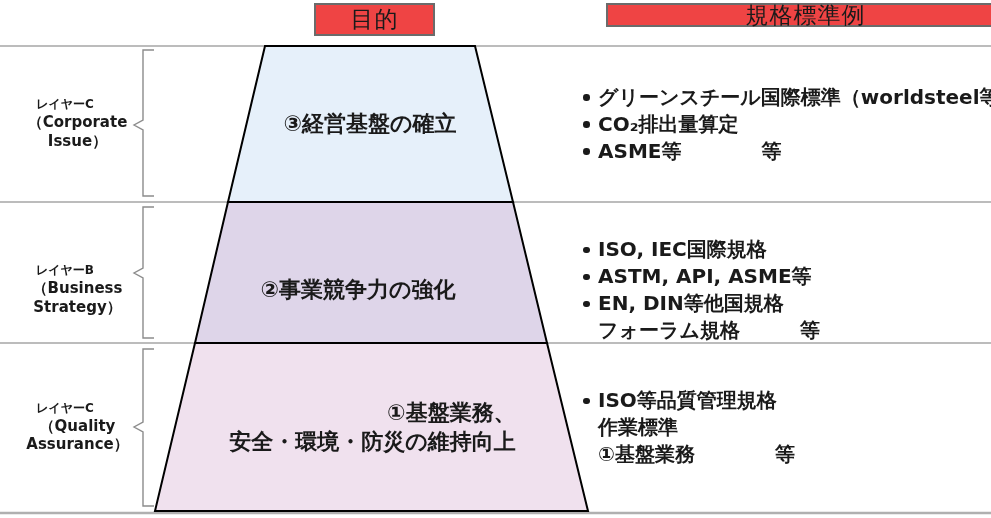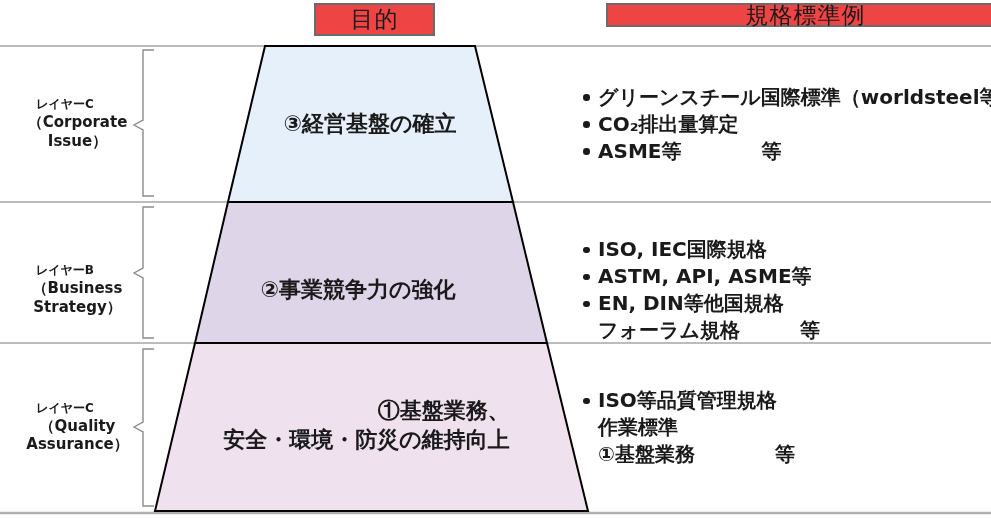--- a/index.html
+++ b/index.html
@@ -44,21 +44,21 @@
     content:""; position:absolute; left:2px; top:10.5px;
     width:6.5px; height:6.5px; border-radius:50%; background:#1a1a1a;
   }
 
   
   .band-c { top:46px;  height:156px; }
   .band-b { top:202px; height:176px; }
   .band-q { top:343px; height:169px; }
   .purpose-c { left:255px; width:230px; }
   .purpose-b { left:233px; width:250px; }
-  .purpose-q { left:219px; width:295px;font-family:Liberation Mono, monospace; }
+  .purpose-q { left:225px; width:295px; }
 </style>
 </head>
 <body>
 
 <div class="canvas">
 
   <svg class="diagram-svg" width="991" height="518" viewBox="0 0 991 518">
     <line x1="0" y1="46" x2="991" y2="46" stroke="#a6a6a6" stroke-width="1.6"></line>
     <line x1="0" y1="202" x2="991" y2="202" stroke="#a6a6a6" stroke-width="1.6"></line>
     <line x1="0" y1="343" x2="991" y2="343" stroke="#a6a6a6" stroke-width="1.6"></line>

